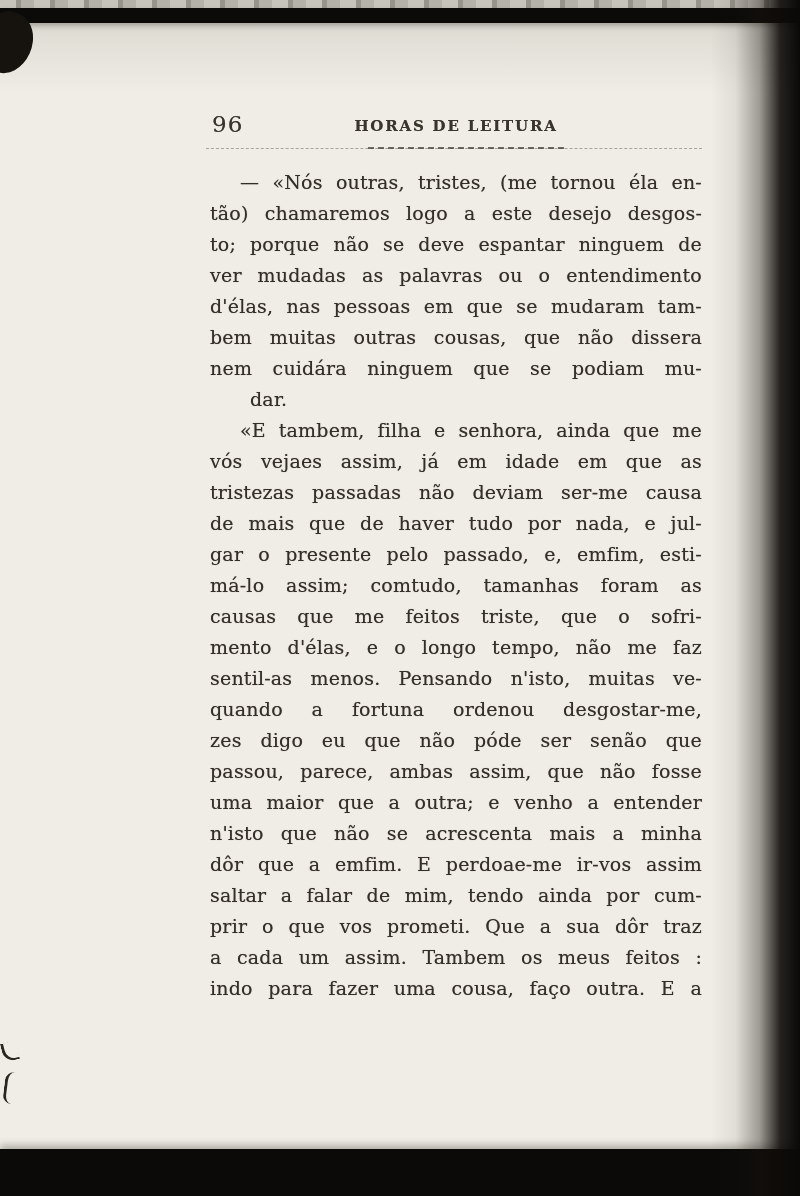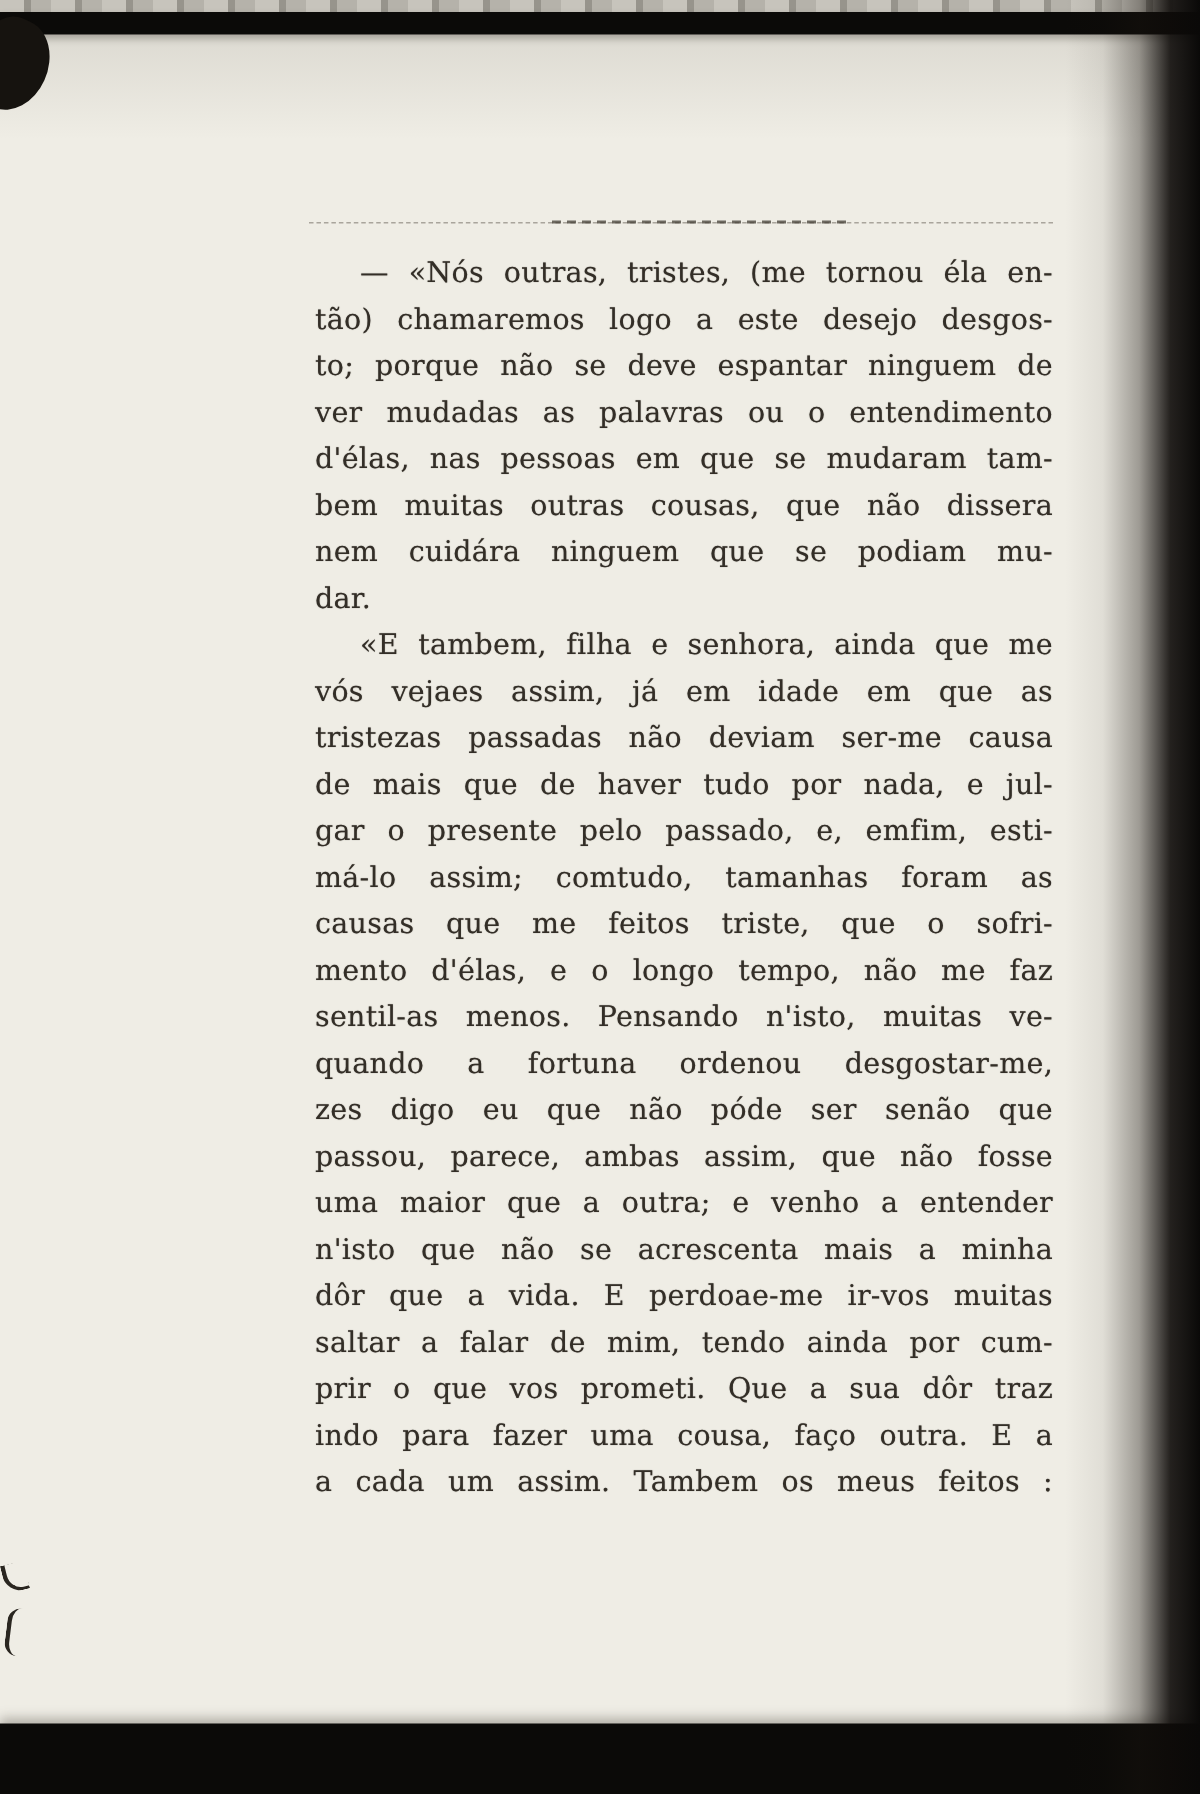--- a/index.html
+++ b/index.html
@@ -102,35 +102,39 @@
     color: #332e27;
     letter-spacing: 0.2px;
     text-shadow: 0 0 0.7px rgba(51,46,39,0.55);
   }
   .paragraph { margin: 0; }
   .line {
     text-align: justify;
     text-align-last: justify;
   }
   .line.indent { text-indent: 30px; }
-  .line.last { text-align-last: left; }
+  .line.last { text-align-last: left; margin-left: 40px; }
 </style>
 </head>
 <body>
 
 <div class="scan-root">
   <div class="smudge-top"></div>
   <div class="paper-edge-top"></div>
   <div class="bar-top"></div>
   <div class="bar-bottom"></div>
   <div class="shadow-right"></div>
   <div class="blot-topleft"></div>
   <div class="mark-bl-1"></div>
   <div class="mark-bl-2"></div>
 
+  <div class="page-header">
+    <span class="pagenum">96</span>
+    <span class="runtitle">HORAS DE LEITURA</span>
+  </div>
   <div class="rule">
     <span class="rule-center"></span>
   </div>
 
   <div class="body-text">
       <div class="paragraph">
         <div class="line indent">— «Nós outras, tristes, (me tornou éla en-</div>
         <div class="line">tão) chamaremos logo a este desejo desgos-</div>
         <div class="line">to; porque não se deve espantar ninguem de</div>
         <div class="line">ver mudadas as palavras ou o entendimento</div>
@@ -147,20 +151,20 @@
         <div class="line">gar o presente pelo passado, e, emfim, esti-</div>
         <div class="line">má-lo assim; comtudo, tamanhas foram as</div>
         <div class="line">causas que me feitos triste, que o sofri-</div>
         <div class="line">mento d'élas, e o longo tempo, não me faz</div>
         <div class="line">sentil-as menos. Pensando n'isto, muitas ve-</div>
         <div class="line">quando a fortuna ordenou desgostar-me,</div>
         <div class="line">zes digo eu que não póde ser senão que</div>
         <div class="line">passou, parece, ambas assim, que não fosse</div>
         <div class="line">uma maior que a outra; e venho a entender</div>
         <div class="line">n'isto que não se acrescenta mais a minha</div>
-        <div class="line">dôr que a vida. E perdoae-me ir-vos muitas</div>
+        <div class="line">dôr que a emfim. E perdoae-me ir-vos assim</div>
         <div class="line">saltar a falar de mim, tendo ainda por cum-</div>
         <div class="line">prir o que vos prometi. Que a sua dôr traz</div>
+        <div class="line">a cada um assim. Tambem os meus feitos :</div>
         <div class="line">indo para fazer uma cousa, faço outra. E a</div>
-        <div class="line">a cada um assim. Tambem os meus feitos :</div>
       </div>
     </div>
 </div>
 
 </body></html>

